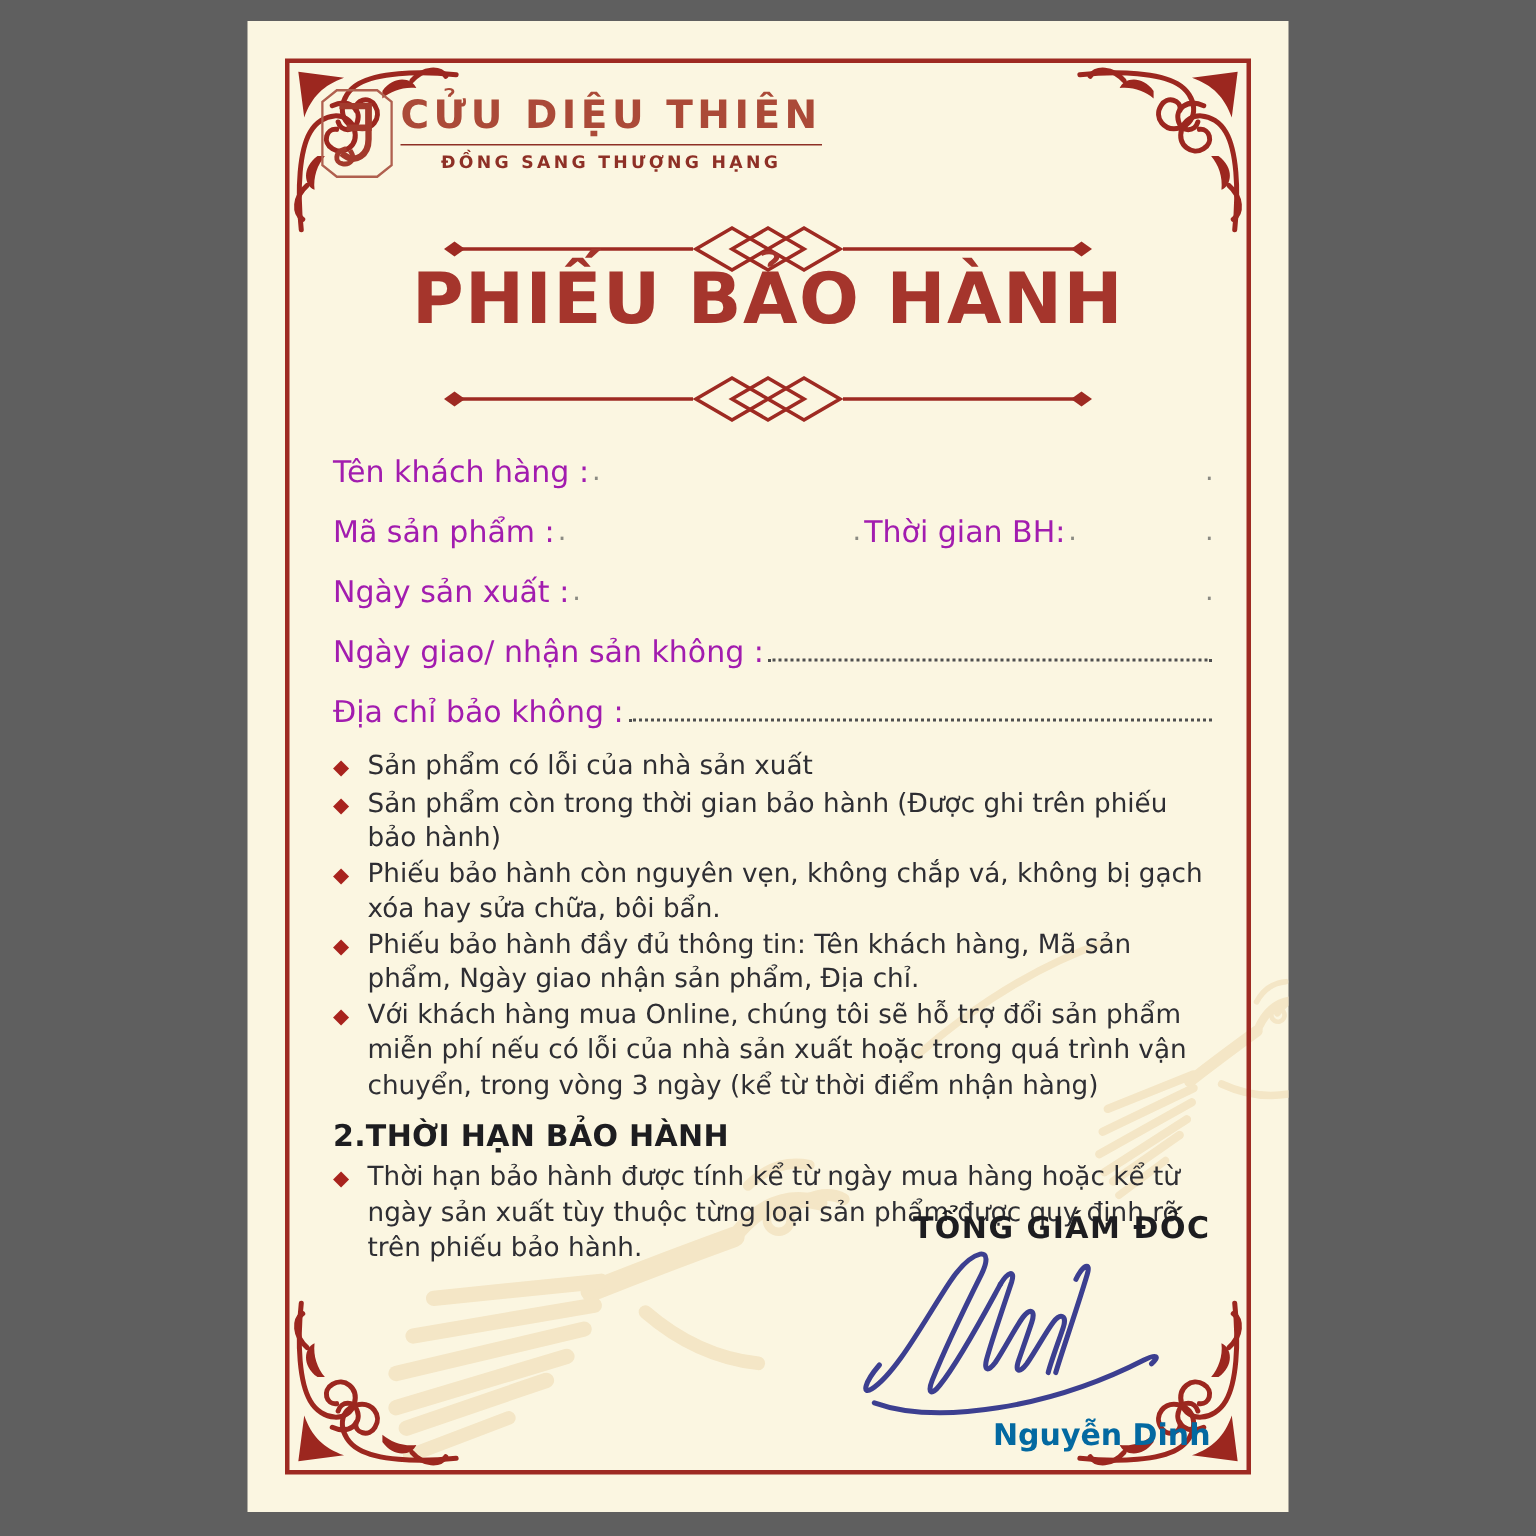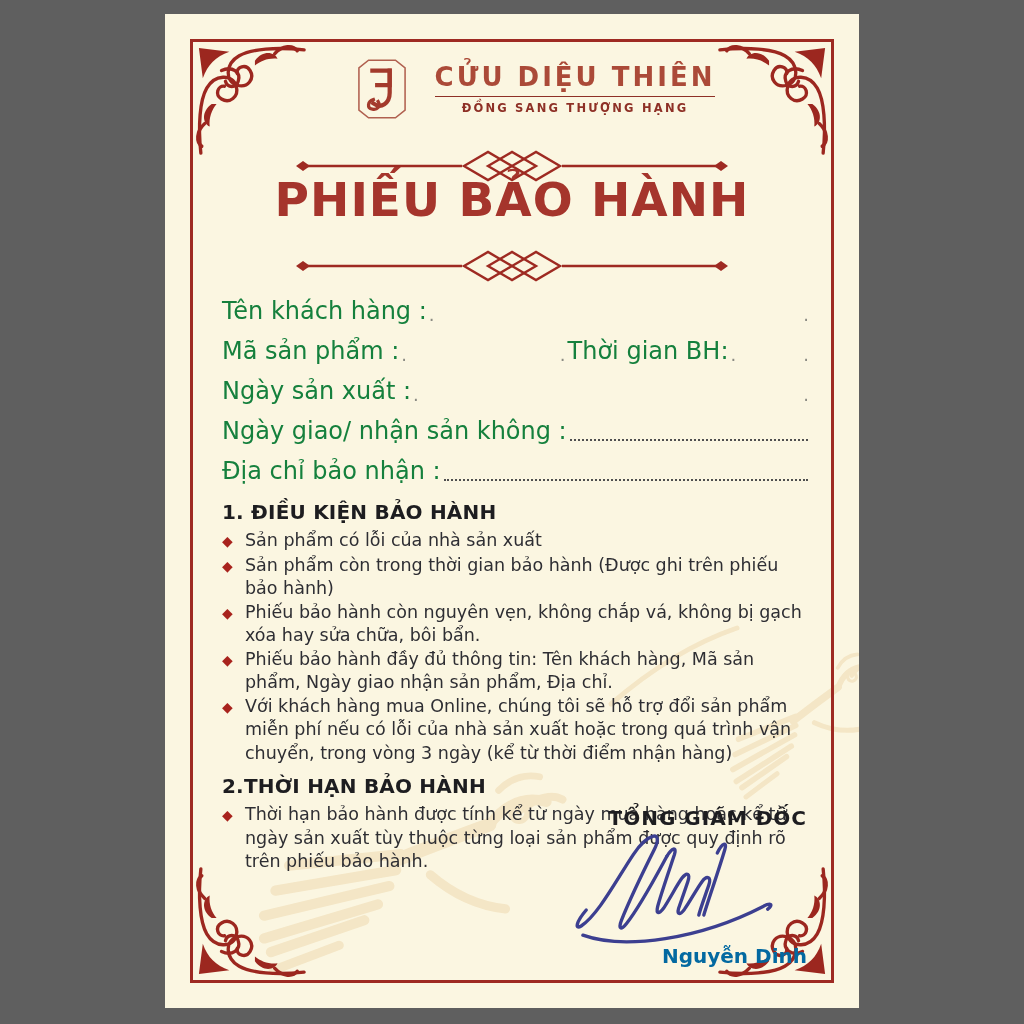--- a/index.html
+++ b/index.html
@@ -19,21 +19,21 @@
   }
   .corner{position:absolute;width:118px;height:118px;z-index:3;}
   .corner.tl{left:27px;top:27px;}
   .corner.tr{right:27px;top:27px;transform:scaleX(-1);}
   .corner.bl{left:27px;bottom:27px;transform:scaleY(-1);}
   .corner.br{right:27px;bottom:27px;transform:scale(-1,-1);}
   .wm{position:absolute;z-index:1;opacity:.75;}
 
   .header{
     position:absolute;top:44px;left:0;right:0;z-index:4;
-    display:flex;justify-content:center;align-items:center;gap:28px;margin-left:48px;
+    display:flex;justify-content:flex-start;align-items:center;gap:4px;margin-left:48px;
   }
   .brand-text{display:flex;flex-direction:column;}
   .brand-name{
     font-size:26px;font-weight:bold;letter-spacing:3px;color:#ab4a38;line-height:1.1;
   }
   .brand-tagline{
     margin-top:5px;padding-top:4px;border-top:1.5px solid #8e3026;
     font-size:11.5px;font-weight:bold;letter-spacing:2.2px;color:#8e3026;
     text-align:center;
   }
@@ -42,21 +42,21 @@
   .divider.d2{top:234px;}
   .title{
     position:absolute;top:162px;left:0;right:0;z-index:4;
     text-align:center;font-size:47px;font-weight:bold;color:#a5352c;
     letter-spacing:1px;line-height:1;
   }
 
   .fields{position:absolute;top:272px;left:57px;right:48px;z-index:4;}
   .frow{
     display:flex;align-items:flex-end;height:40px;
-    font-size:24px;color:#15803d;
+    font-size:20px;color:#a21caf;
   }
   .flabel{white-space:nowrap;line-height:1.2;}
   .leader{flex:1;min-width:10px;}
   .leader.dots{
     border-bottom:2px dotted #4f4f4f;margin:0 3px 5px 3px;height:1px;
   }
   .leader.sparse{
     display:flex;justify-content:space-between;
     color:#8b8b83;font-size:18px;line-height:1.2;padding:0 2px;
   }
@@ -187,28 +187,27 @@
     </div>
     <div class="frow">
       <span class="flabel">Ngày sản xuất :</span>
       <span class="leader sparse"></span>
     </div>
     <div class="frow">
       <span class="flabel">Ngày giao/ nhận sản không :</span>
       <span class="leader dots"></span>
     </div>
     <div class="frow">
-      <span class="flabel">Địa chỉ bảo nhận :</span>
+      <span class="flabel">Địa chỉ bảo không :</span>
       <span class="leader dots"></span>
     </div>
   </div>
 
   <div class="sections">
     <div>
-      <div class="sec-head">1. ĐIỀU KIỆN BẢO HÀNH</div>
       <div class="item">
         <span class="diamond">◆</span>
         <span class="item-text">Sản phẩm có lỗi của nhà sản xuất</span>
       </div>
       <div class="item">
         <span class="diamond">◆</span>
         <span class="item-text">Sản phẩm còn trong thời gian bảo hành (Được ghi trên phiếu bảo hành)</span>
       </div>
       <div class="item">
         <span class="diamond">◆</span>

